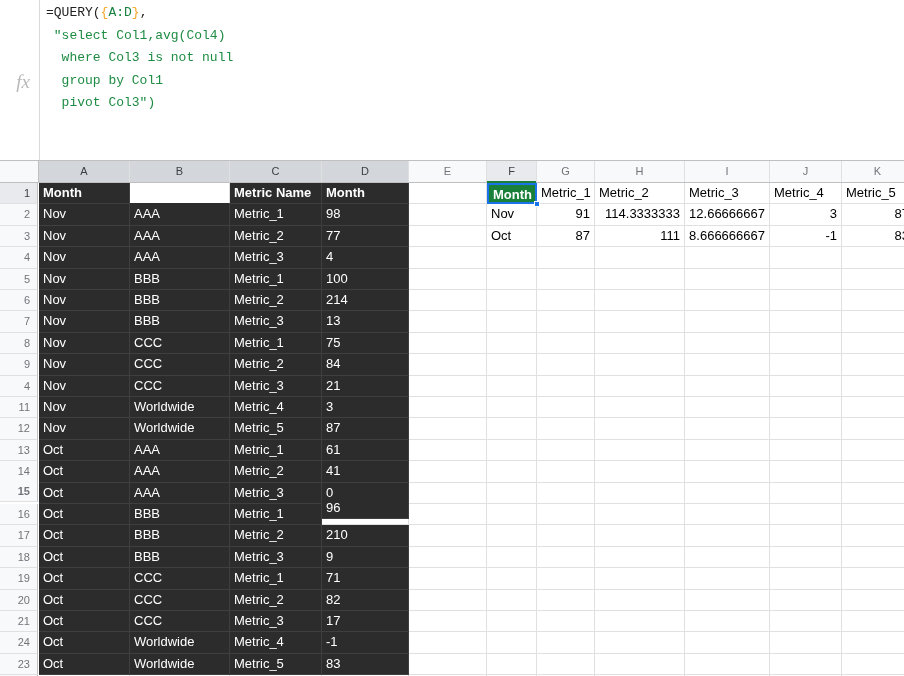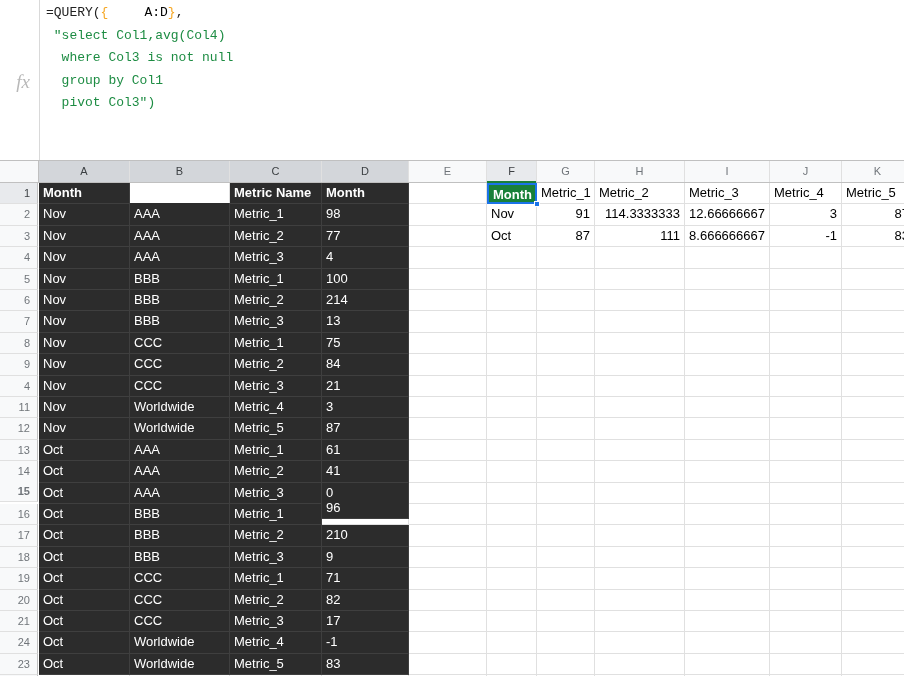--- a/index.html
+++ b/index.html
@@ -44,21 +44,21 @@
     font-family: "Liberation Mono", monospace;
     font-size: 13px;
     line-height: 22.6px;
     color: #222222;
     white-space: pre;
     outline: none;
     background: transparent;
   }
   .tok-plain  { color: #222222; }
   .tok-brace  { color: #f5a623; }
-  .tok-range  { color: #000000; margin-left: 36px; }
+  .tok-range  { color: #15803d; }
   .tok-string { color: #1d8c43; }
 
   
   #grid {
     position: absolute;
     left: 0; top: 161px;
     width: 904px; height: 515px;
     background: #ffffff;
     overflow: hidden;
   }

